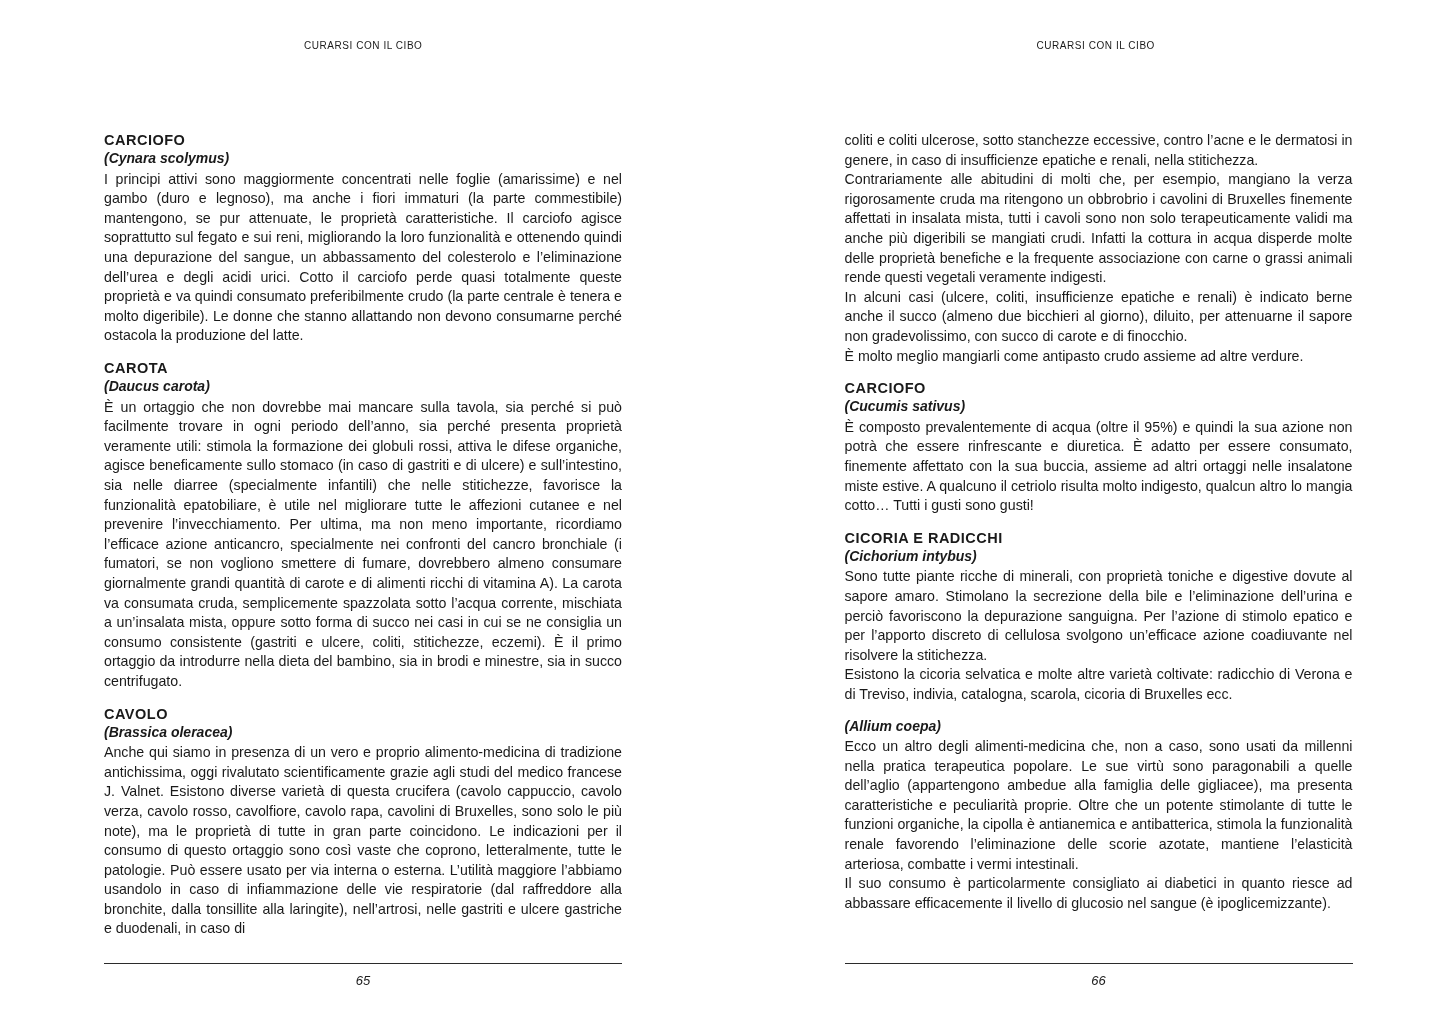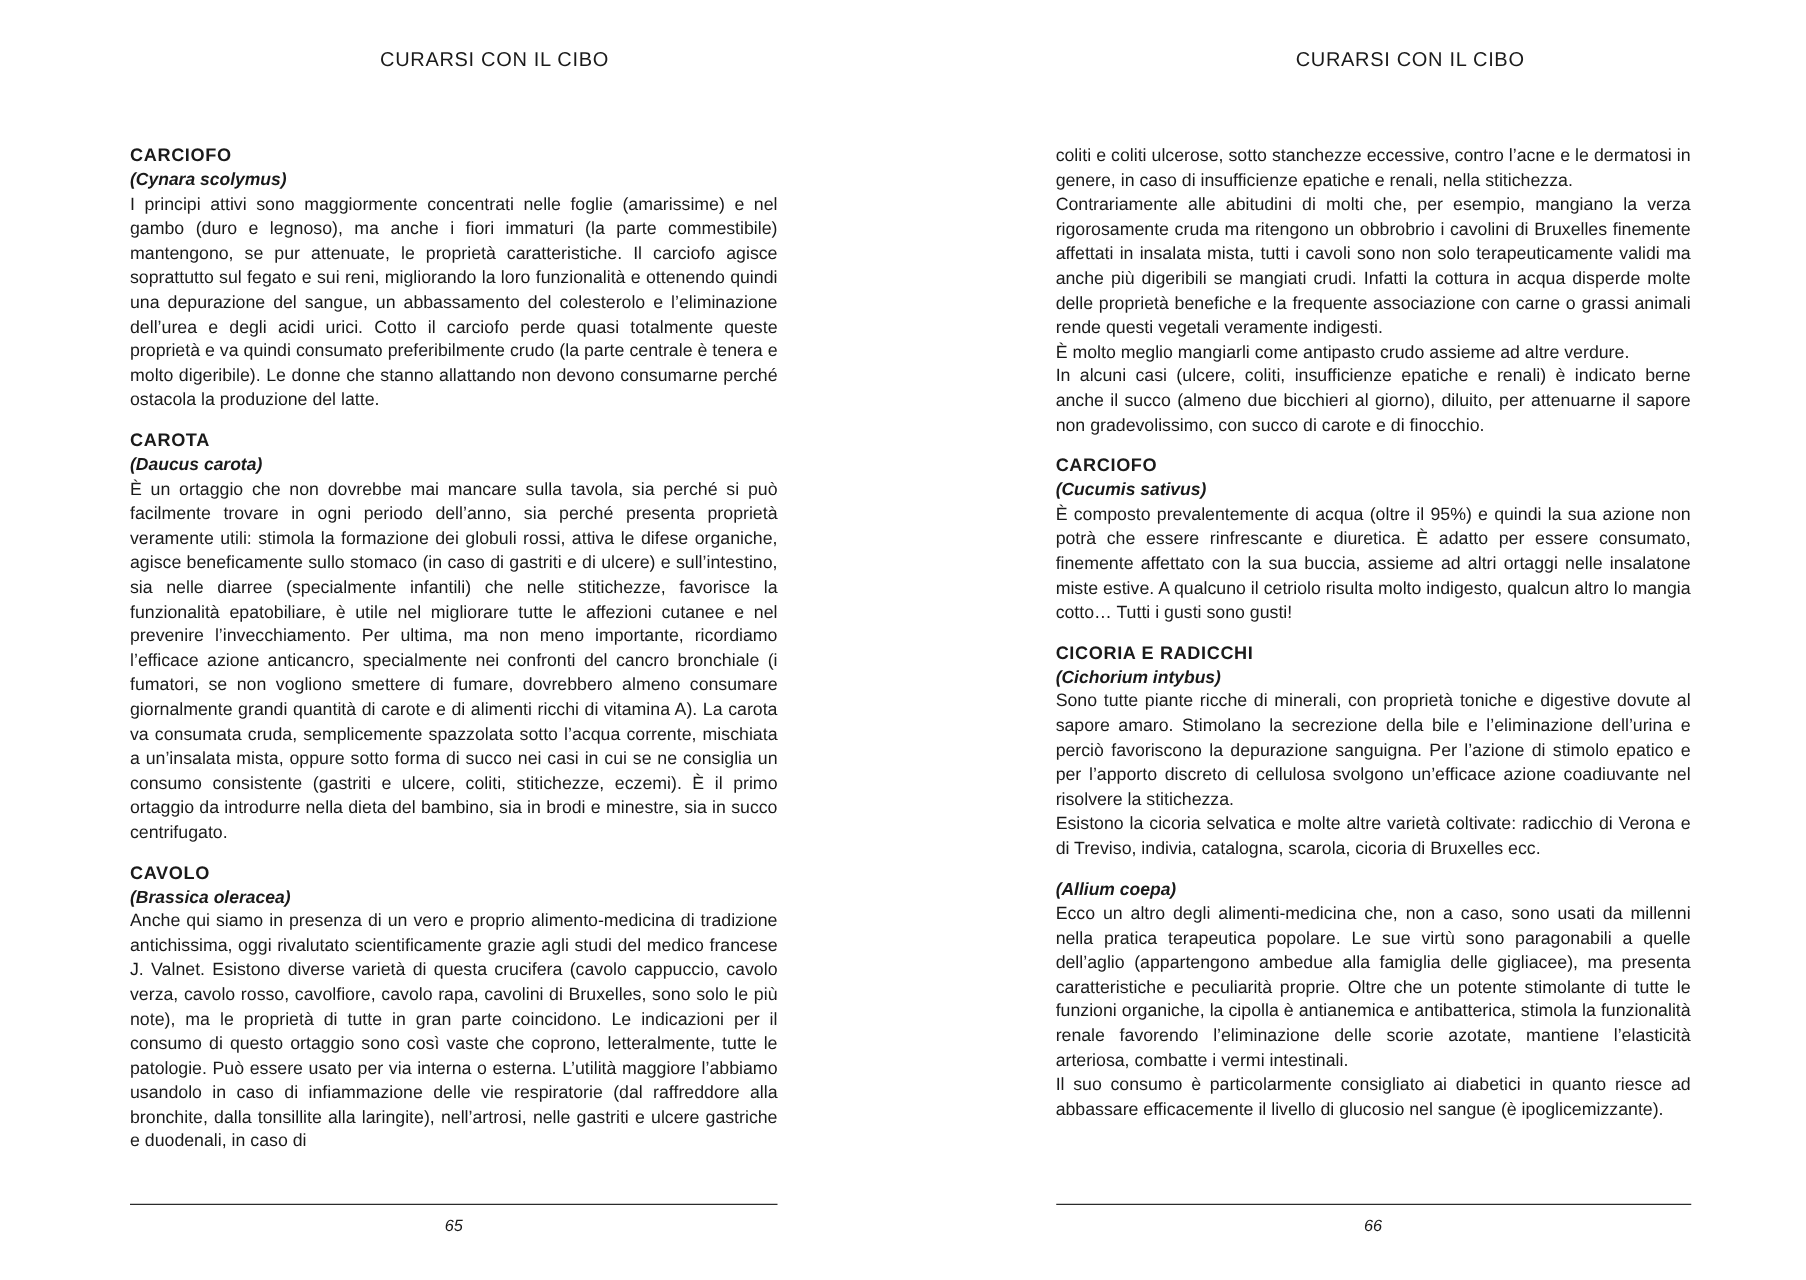--- a/index.html
+++ b/index.html
@@ -34,24 +34,24 @@
   .page-left .page-inner {
     left: 104px;
     right: 0;
     width: 518px;
   }
   .page-right .page-inner {
     left: 122px;
     width: 508px;
   }
   .running-head {
-    font-size: 16px;
+    font-size: 10px;
     letter-spacing: 0.55px;
     color: #1a1a1a;
-    margin: 0 0 58px 0;
+    margin: 0 0 80px 0;
     white-space: nowrap;
   }
   .page-left .running-head { margin-left: 200px; }
   .page-right .running-head { margin-left: 192px; }
 
   .entry { margin-bottom: 0; }
   .entry + .entry { margin-top: 13px; }
 
   h2.entry-title {
     font-size: 14.5px;
@@ -131,22 +131,22 @@
     </div>
   </div>
 
   <div class="page page-right">
     <div class="page-inner">
       <div class="running-head">CURARSI CON IL CIBO</div>
 
       <div class="entry">
         <p class="para">coliti e coliti ulcerose, sotto stanchezze eccessive, contro l’acne e le dermatosi in genere, in caso di insufficienze epatiche e renali, nella stitichezza.</p>
         <p class="para">Contrariamente alle abitudini di molti che, per esempio, mangiano la verza rigorosamente cruda ma ritengono un obbrobrio i cavolini di Bruxelles finemente affettati in insalata mista, tutti i cavoli sono non solo terapeuticamente validi ma anche più digeribili se mangiati crudi. Infatti la cottura in acqua disperde molte delle proprietà benefiche e la frequente associazione con carne o grassi animali rende questi vegetali veramente indigesti.</p>
+        <p class="para">In alcuni casi (ulcere, coliti, insufficienze epatiche e renali) è indicato berne anche il succo (almeno due bicchieri al giorno), diluito, per attenuarne il sapore non gradevolissimo, con succo di carote e di finocchio.</p>
         <p class="para">È molto meglio mangiarli come antipasto crudo assieme ad altre verdure.</p>
-        <p class="para">In alcuni casi (ulcere, coliti, insufficienze epatiche e renali) è indicato berne anche il succo (almeno due bicchieri al giorno), diluito, per attenuarne il sapore non gradevolissimo, con succo di carote e di finocchio.</p>
       </div>
 
       <div class="entry">
         <h2 class="entry-title">CARCIOFO</h2>
         <h3 class="entry-latin">(Cucumis sativus)</h3>
         <p class="para">È composto prevalentemente di acqua (oltre il 95%) e quindi la sua azione non potrà che essere rinfrescante e diuretica. È adatto per essere consumato, finemente affettato con la sua buccia, assieme ad altri ortaggi nelle insalatone miste estive. A qualcuno il cetriolo risulta molto indigesto, qualcun altro lo mangia cotto… Tutti i gusti sono gusti!</p>
       </div>
 
       <div class="entry">
         <h2 class="entry-title">CICORIA E RADICCHI</h2>

